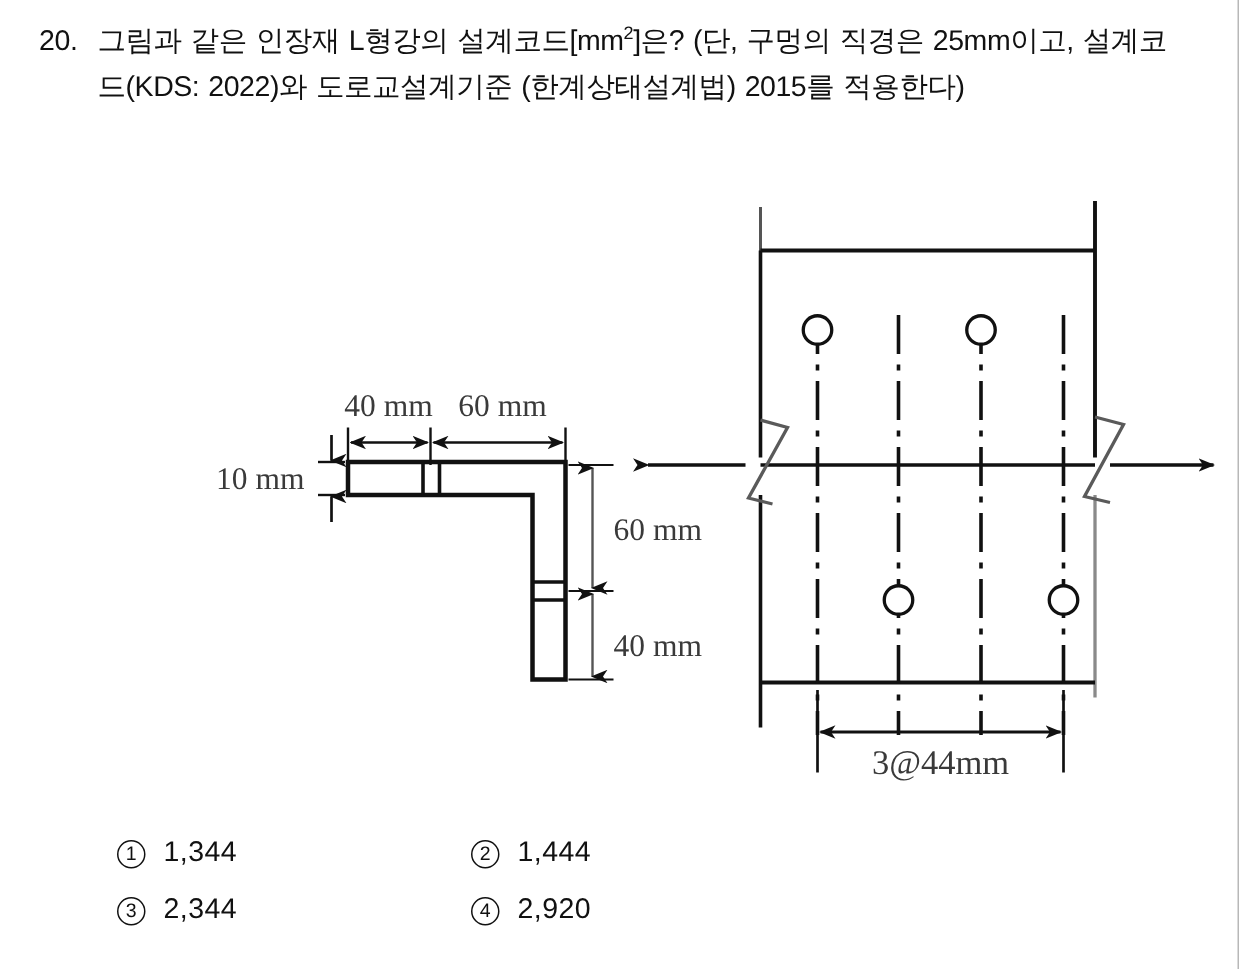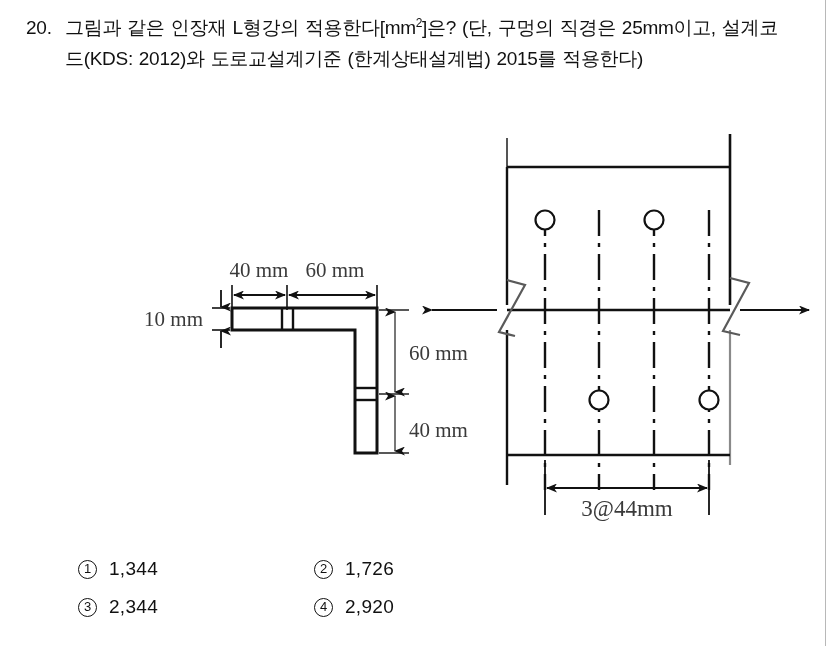--- a/index.html
+++ b/index.html
@@ -102,21 +102,21 @@
     letter-spacing: 0.3px;
   }
 </style>
 </head>
 <body>
 
 <div id="page-edge-rule"></div>
 
 <div id="question-block">
   <span id="question-number">20.</span>
-  <div id="question-text"><span>그림과 같은 인장재 L형강의 적용한다[mm</span><span class="sup">2</span><span>]은? (단, 구멍의 직경은 25mm이고, 설계코드(KDS: 2012)와 도로교설계기준 (한계상태설계법) 2015를 적용한다)</span></div>
+  <div id="question-text"><span>그림과 같은 인장재 L형강의 설계코드[mm</span><span class="sup">2</span><span>]은? (단, 구멍의 직경은 25mm이고, 설계코드(KDS: 2022)와 도로교설계기준 (한계상태설계법) 2015를 적용한다)</span></div>
 </div>
 
 <div id="figure">
 <svg width="800" height="420" viewBox="0 0 800 420" xmlns="http://www.w3.org/2000/svg">
 
   <defs>
     <marker id="ar-r" markerWidth="11" markerHeight="9" refX="10" refY="4.5" orient="auto" markerUnits="userSpaceOnUse">
       <path d="M0,0 L11,4.5 L0,9 L3,4.5 Z" fill="#111"></path>
     </marker>
     <marker id="ar-l" markerWidth="11" markerHeight="9" refX="1" refY="4.5" orient="auto" markerUnits="userSpaceOnUse">
@@ -205,21 +205,21 @@
 </div>
 
 <div id="choices">
   <div class="choice-row">
     <div class="choice col1">
       <span class="circled-num">1</span>
       <span class="choice-label">1,344</span>
     </div>
     <div class="choice">
       <span class="circled-num">2</span>
-      <span class="choice-label">1,726</span>
+      <span class="choice-label">1,444</span>
     </div>
   </div>
   <div class="choice-row">
     <div class="choice col1">
       <span class="circled-num">3</span>
       <span class="choice-label">2,344</span>
     </div>
     <div class="choice">
       <span class="circled-num">4</span>
       <span class="choice-label">2,920</span>

